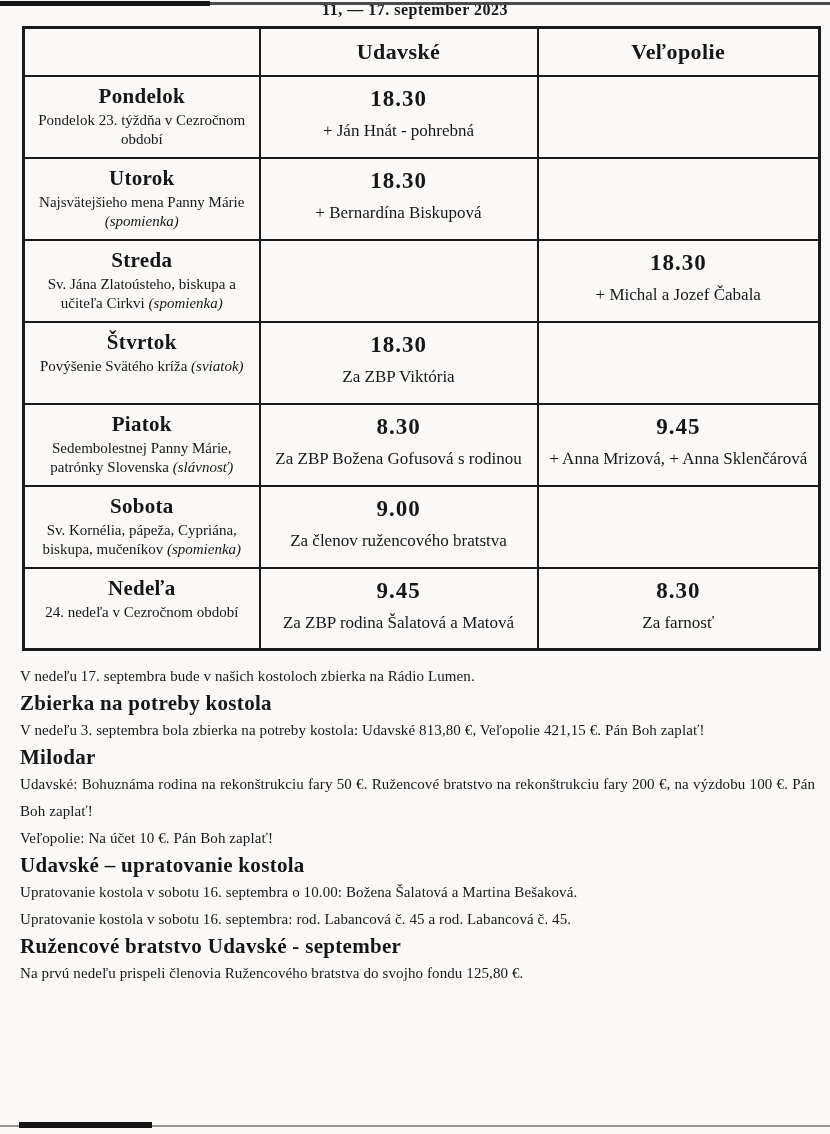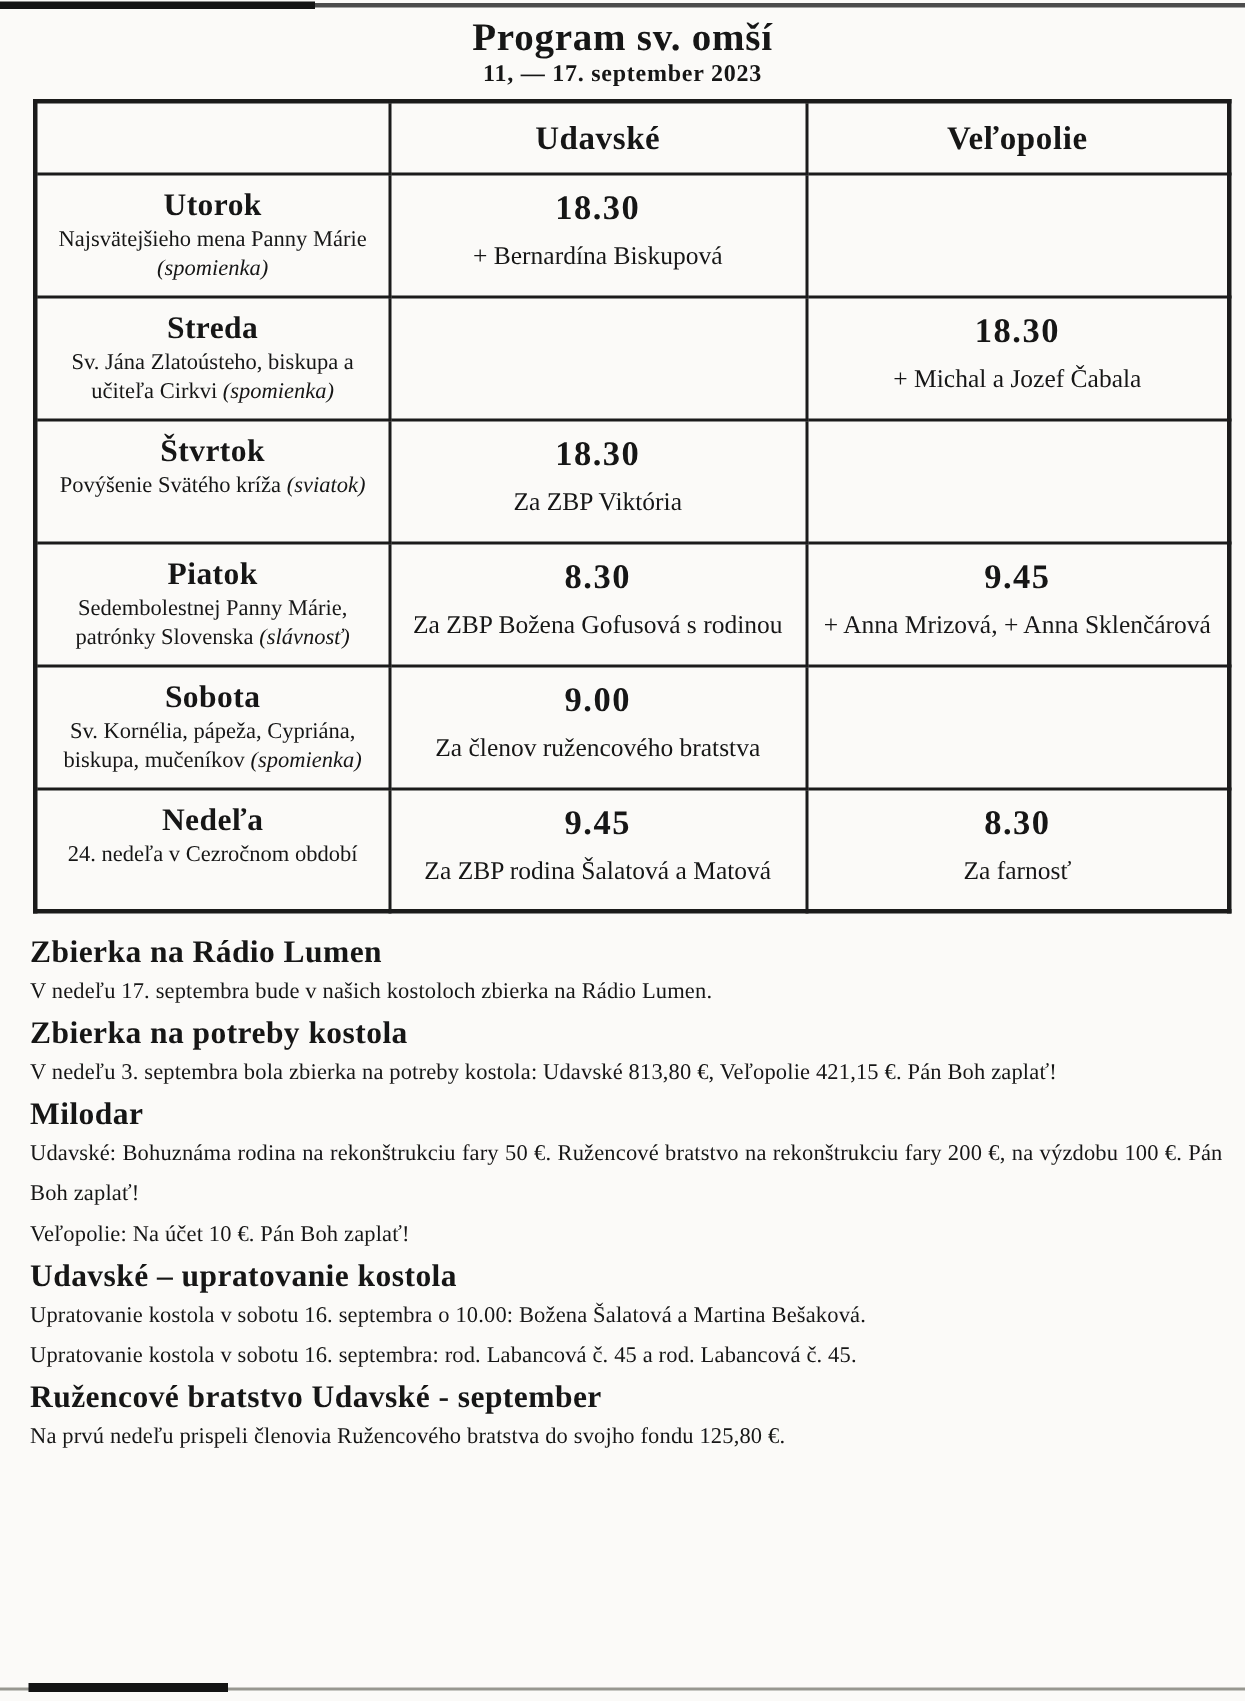--- a/index.html
+++ b/index.html
@@ -103,39 +103,52 @@
   }
 </style>
 </head>
 <body>
 
 <div class="page">
 
   <div class="top-rule"></div>
   <div class="top-rule-left"></div>
 
-  <div class="title">Program sv. omší</div>
   <div class="subtitle">11, — 17. september 2023</div>
 
   <table class="schedule">
     <colgroup>
       <col style="width:236px">
         <col style="width:278px">
         <col style="width:282px">
     </colgroup>
     <thead>
       <tr>
         <th></th>
         <th>Udavské</th>
         <th>Veľopolie</th>
       </tr>
     </thead>
     <tbody>
       <tr>
         <td>
+          <div class="day">Pondelok</div>
+          <div class="desc"><span>Pondelok 23. týždňa v Cezročnom období</span> <span class="it"></span></div>
+        </td>
+        <td>
+          <div class="time">18.30</div>
+          <div class="intent">+ Ján Hnát - pohrebná</div>
+        </td>
+        <td>
+          <div class="time"></div>
+          <div class="intent"></div>
+        </td>
+      </tr>
+      <tr>
+        <td>
           <div class="day">Utorok</div>
           <div class="desc"><span>Najsvätejšieho mena Panny Márie</span> <span class="it">(spomienka)</span></div>
         </td>
         <td>
           <div class="time">18.30</div>
           <div class="intent">+ Bernardína Biskupová</div>
         </td>
         <td>
           <div class="time"></div>
           <div class="intent"></div>
@@ -209,21 +222,20 @@
         <td>
           <div class="time">8.30</div>
           <div class="intent">Za farnosť</div>
         </td>
       </tr>
     </tbody>
   </table>
 
   <div class="announcements">
     <section>
-      <h2>Zbierka na Rádio Lumen</h2>
       <p>V nedeľu 17. septembra bude v našich kostoloch zbierka na Rádio Lumen.</p>
     </section>
     <section>
       <h2>Zbierka na potreby kostola</h2>
       <p>V nedeľu 3. septembra bola zbierka na potreby kostola: Udavské 813,80 €, Veľopolie 421,15 €. Pán Boh zaplať!</p>
     </section>
     <section>
       <h2>Milodar</h2>
       <p>Udavské: Bohuznáma rodina na rekonštrukciu fary 50 €. Ružencové bratstvo na rekonštrukciu fary 200 €, na výzdobu 100 €. Pán Boh zaplať!</p>
       <p>Veľopolie: Na účet 10 €. Pán Boh zaplať!</p>

